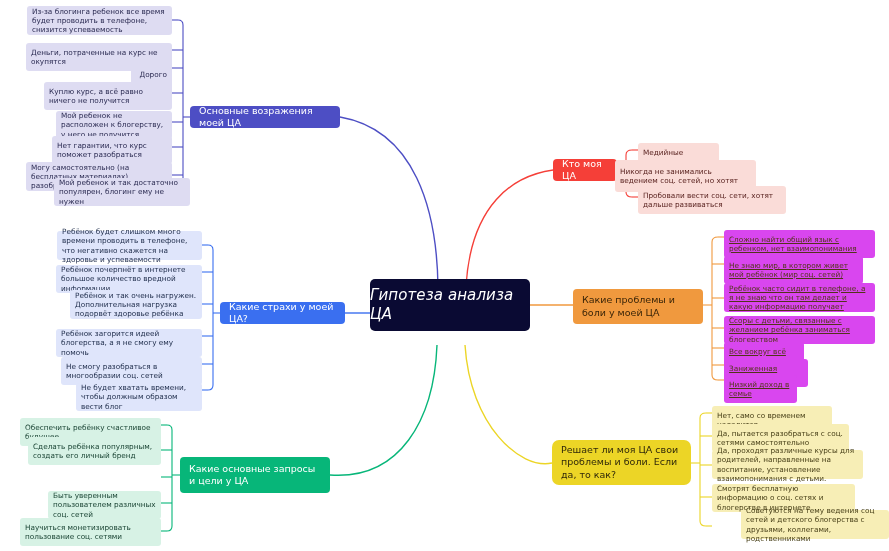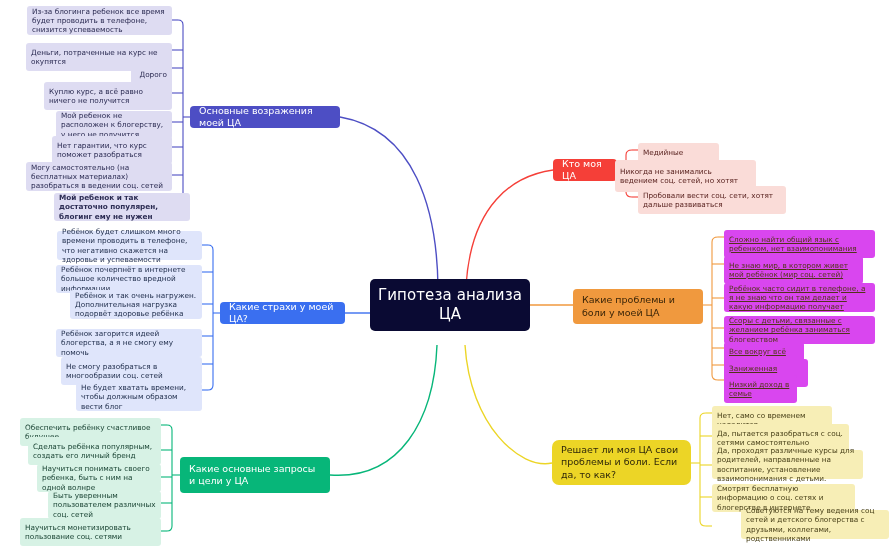--- a/index.html
+++ b/index.html
@@ -27,26 +27,26 @@
     position: absolute;
     box-sizing: border-box;
     border-radius: 4px;
     line-height: 1.28;
   }
   
   .root {
     background: #0a0a33;
     color: #ffffff;
     font-size: 15px;
-    text-align: center;
     display: flex;
     align-items: center;
     justify-content: center;
     border-radius: 5px;
     letter-spacing: 0.1px;
+    font-style: italic;
   }
   
   .branch {
     color: #ffffff;
     font-size: 9.5px;
     display: flex;
     align-items: center;
     padding: 5px 9px;
     border-radius: 4px;
   }
@@ -202,21 +202,21 @@
   </div>
   <div class="node leaf l-violet align-left" style="left:56px; top:111px; width:116px; height:22px;">
     <span>Мой ребенок не расположен к блогерству, у него не получится</span>
   </div>
   <div class="node leaf l-violet align-left" style="left:52px; top:136px; width:120px; height:22px;">
     <span>Нет гарантии, что курс поможет разобраться</span>
   </div>
   <div class="node leaf l-violet align-left" style="left:26px; top:162px; width:146px; height:29px;">
     <span>Могу самостоятельно (на бесплатных материалах) разобраться в ведении соц. сетей</span>
   </div>
-  <div class="node leaf l-violet align-left" style="left:54px; top:193px; width:136px; height:22px;font-weight:bold;">
+  <div class="node leaf l-violet align-left" style="left:54px; top:178px; width:136px; height:22px;">
     <span>Мой ребенок и так достаточно популярен, блогинг ему не нужен</span>
   </div>
 
   <div class="node leaf l-blue align-left" style="left:57px; top:231px; width:145px; height:29px;">
     <span>Ребёнок будет слишком много времени проводить в телефоне, что негативно скажется на здоровье и успеваемости</span>
   </div>
   <div class="node leaf l-blue align-left" style="left:56px; top:265px; width:146px; height:22px;">
     <span>Ребёнок почерпнёт в интернете большое количество вредной информации</span>
   </div>
   <div class="node leaf l-blue align-left" style="left:70px; top:290px; width:132px; height:29px;">
@@ -231,23 +231,20 @@
   <div class="node leaf l-blue align-left" style="left:76px; top:383px; width:126px; height:22px;">
     <span>Не будет хватать времени, чтобы должным образом вести блог</span>
   </div>
 
   <div class="node leaf l-green align-left" style="left:20px; top:418px; width:141px; height:14px;">
     <span>Обеспечить ребёнку счастливое будущее</span>
   </div>
   <div class="node leaf l-green align-left" style="left:28px; top:437px; width:133px; height:22px;">
     <span>Сделать ребёнка популярным, создать его личный бренд</span>
   </div>
-  <div class="node leaf l-green align-left" style="left:37px; top:464px; width:124px; height:22px;">
-    <span>Научиться понимать своего ребенка, быть с ним на одной волнре</span>
-  </div>
   <div class="node leaf l-green align-left" style="left:48px; top:491px; width:113px; height:22px;">
     <span>Быть уверенным пользователем различных соц. сетей</span>
   </div>
   <div class="node leaf l-green align-left" style="left:20px; top:518px; width:141px; height:22px;">
     <span>Научиться монетизировать пользование соц. сетями</span>
   </div>
 
   <div class="node leaf l-red align-left" style="left:638px; top:143px; width:81px; height:14px;">
     <span>Медийные родители</span>
   </div>

